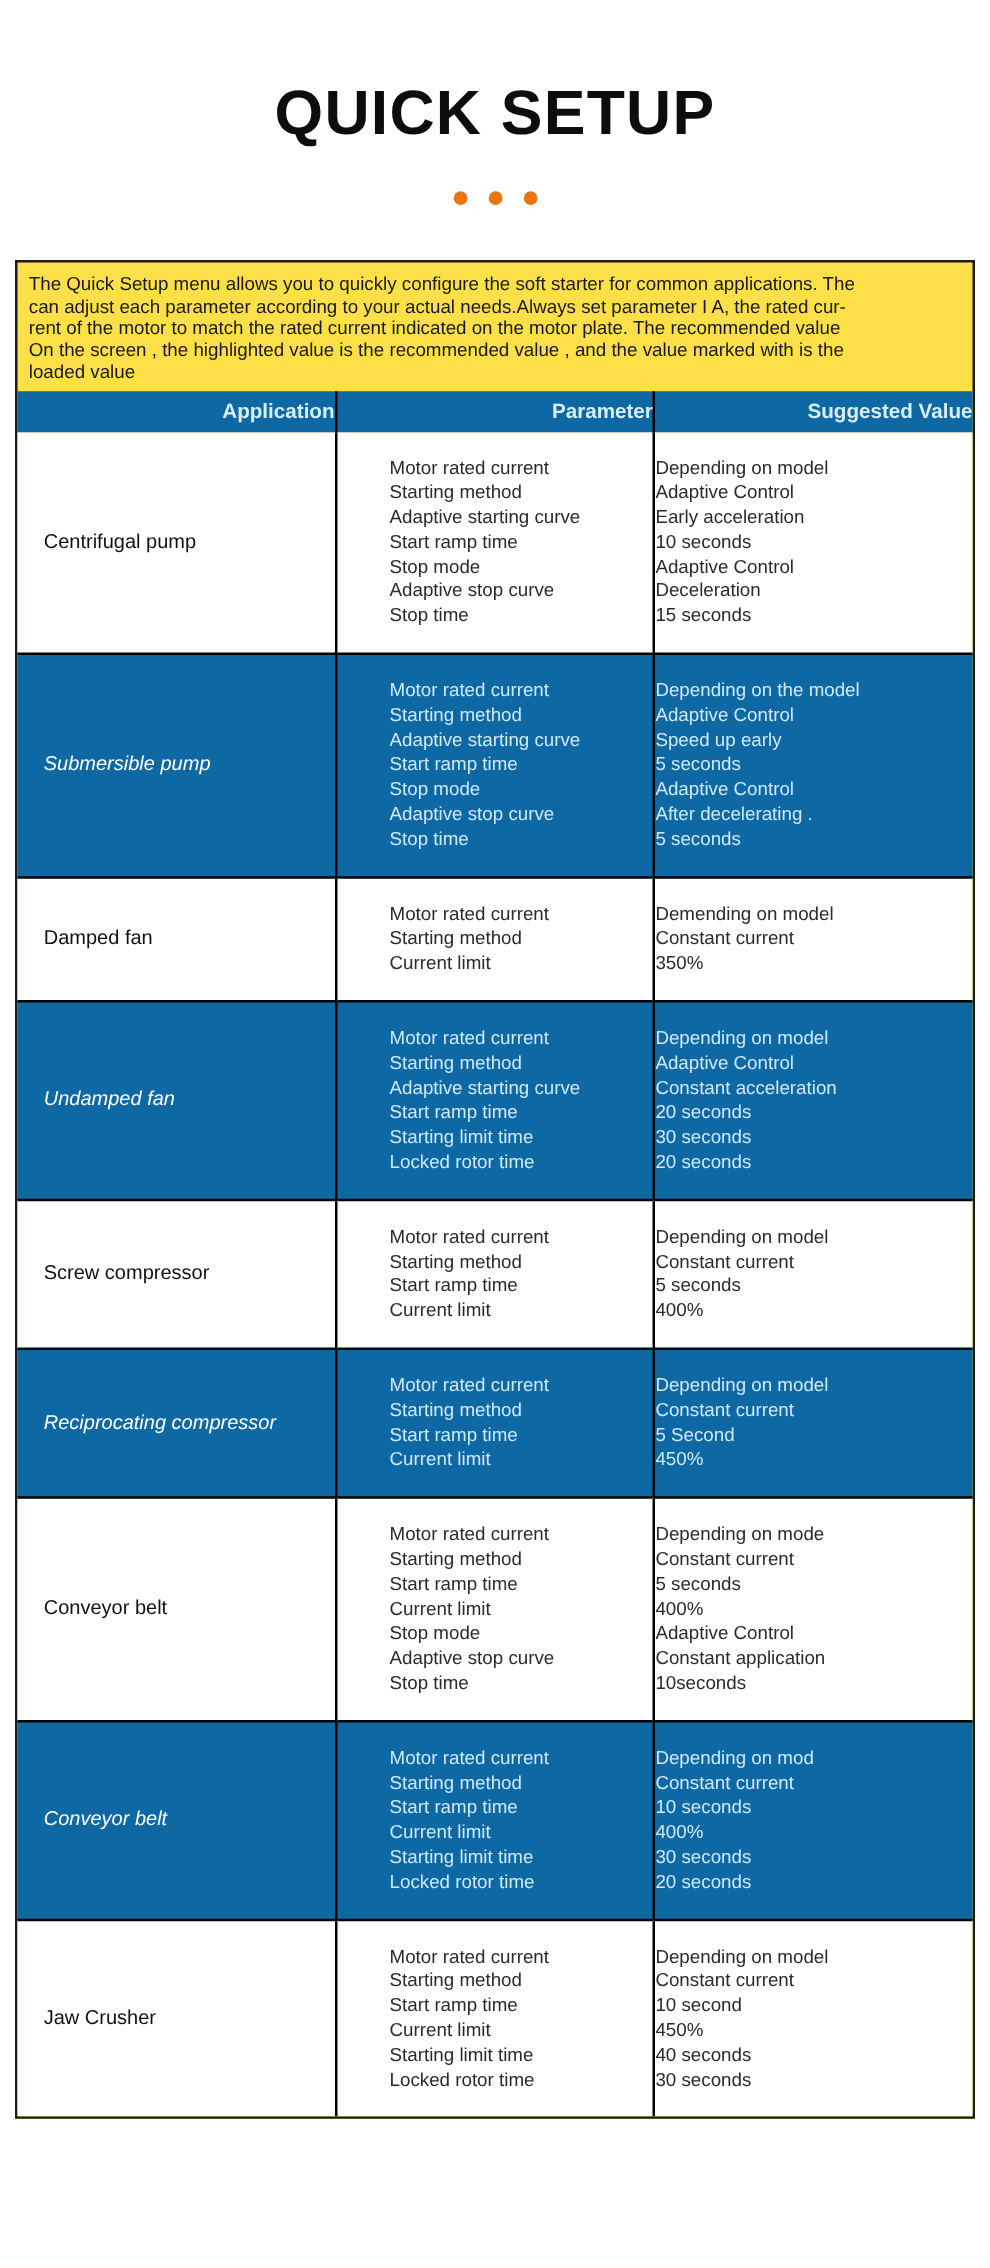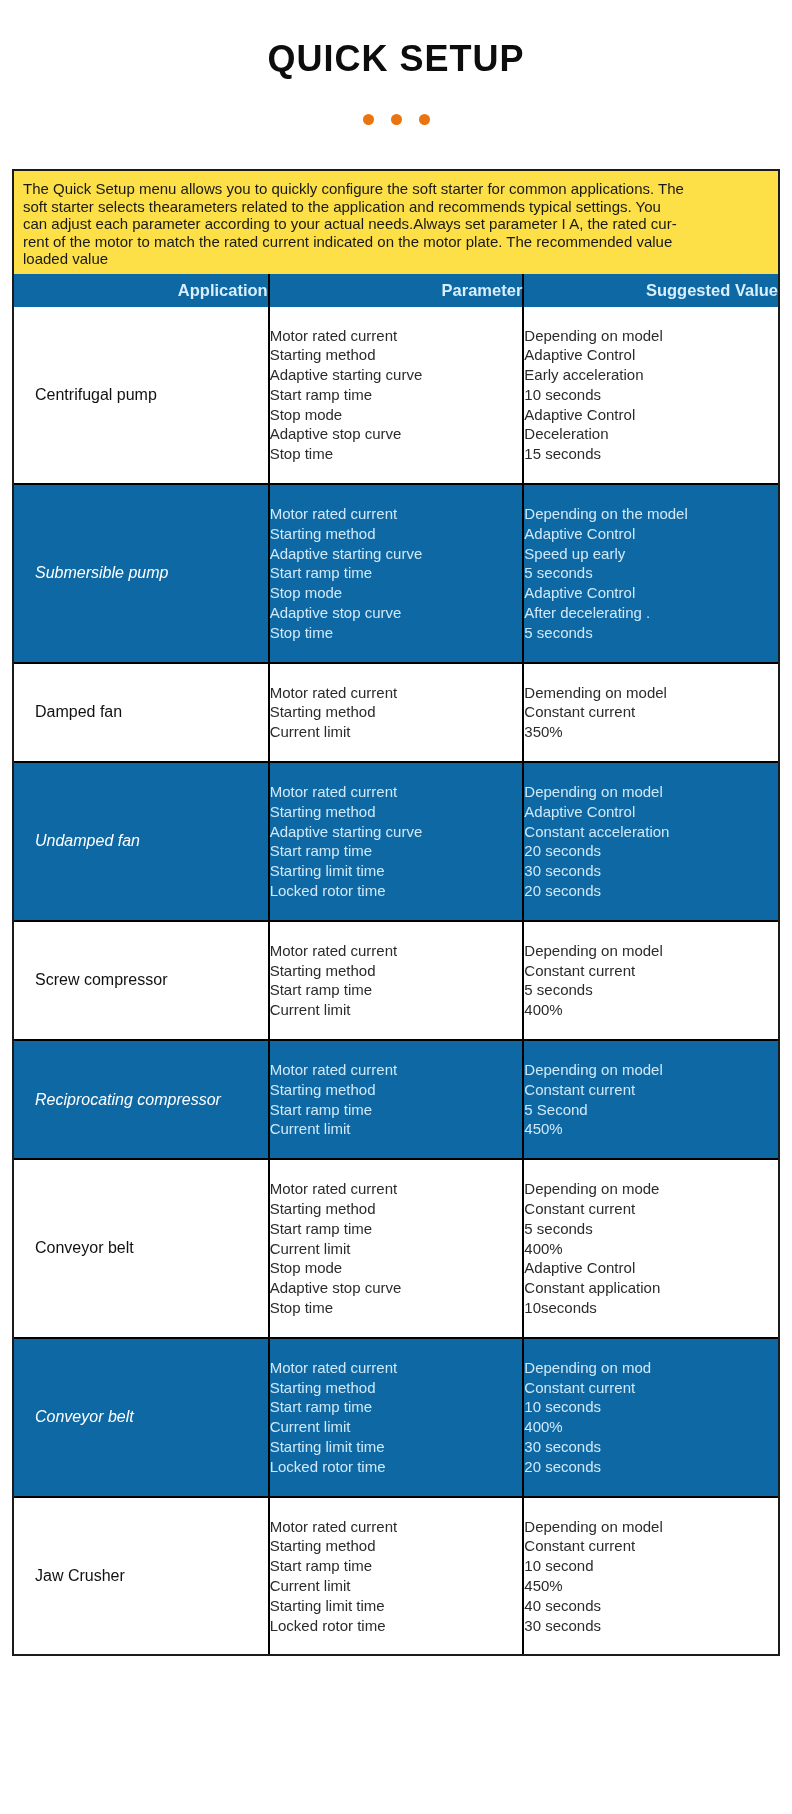--- a/index.html
+++ b/index.html
@@ -5,23 +5,23 @@
   html,body{margin:0;padding:0;background:#ffffff;}
   .page{
     position:relative;
     width:792px;height:1814px;
     background:#ffffff;
     font-family:"Liberation Sans","DejaVu Sans",sans-serif;
     color:#1a1a1a;
     overflow:hidden;
   }
   .page-title{
-    margin-top:38px;
+    margin-top:61px;
     text-align:center;
-    font-size:36px;
+    font-size:50px;
     font-weight:600;
     letter-spacing:1px;
     color:#0d0d0d;
   }
   .dots{
     margin-top:34px;
     display:flex;
     justify-content:center;
     gap:17px;
   }
@@ -69,21 +69,21 @@
   }
   tr.row-white{background:#ffffff;}
   tr.row-blue{background:#0e68a4;}
   td.app-cell .app-label{
     padding-left:21px;
     font-size:16px;
   }
   tr.row-white td.app-cell .app-label{color:#111111;}
   tr.row-blue td.app-cell .app-label{color:#ffffff;font-style:italic;}
   .line{line-height:19.8px;}
-  td.param-cell .line{}
+  td.param-cell .line{padding-left:42px;}
   td.value-cell .line{}
   tr.row-white td.param-cell .line,
   tr.row-white td.value-cell .line{color:#2b2b2b;}
   tr.row-blue td.param-cell .line,
   tr.row-blue td.value-cell .line{color:#cfe9f8;}
 </style>
 </head>
 <body>
 
 <div class="page">
@@ -93,23 +93,23 @@
   <div class="dots">
     <span class="dot" style="background: rgb(232, 117, 17);"></span>
     <span class="dot" style="background: rgb(232, 117, 17);"></span>
     <span class="dot" style="background: rgb(232, 117, 17);"></span>
   </div>
 
   <div class="content-box">
 
     <div class="intro">
         <div class="intro-line">The Quick Setup menu allows you to quickly configure the soft starter for common applications. The</div>
-        <div class="intro-line">soft starter selects thearameters related to the application and recommends typical settings. You</div>
         <div class="intro-line">can adjust each parameter according to your actual needs.Always set parameter I A, the rated cur-</div>
         <div class="intro-line">rent of the motor to match the rated current indicated on the motor plate. The recommended value</div>
+        <div class="intro-line">On the screen , the highlighted value is the recommended value , and the value marked with is the</div>
         <div class="intro-line">loaded value</div>
       </div>
 
     <table class="setup">
       <thead>
         <tr>
           <th>Application</th>
           <th>Parameter</th>
           <th>Suggested Value</th>
         </tr>

